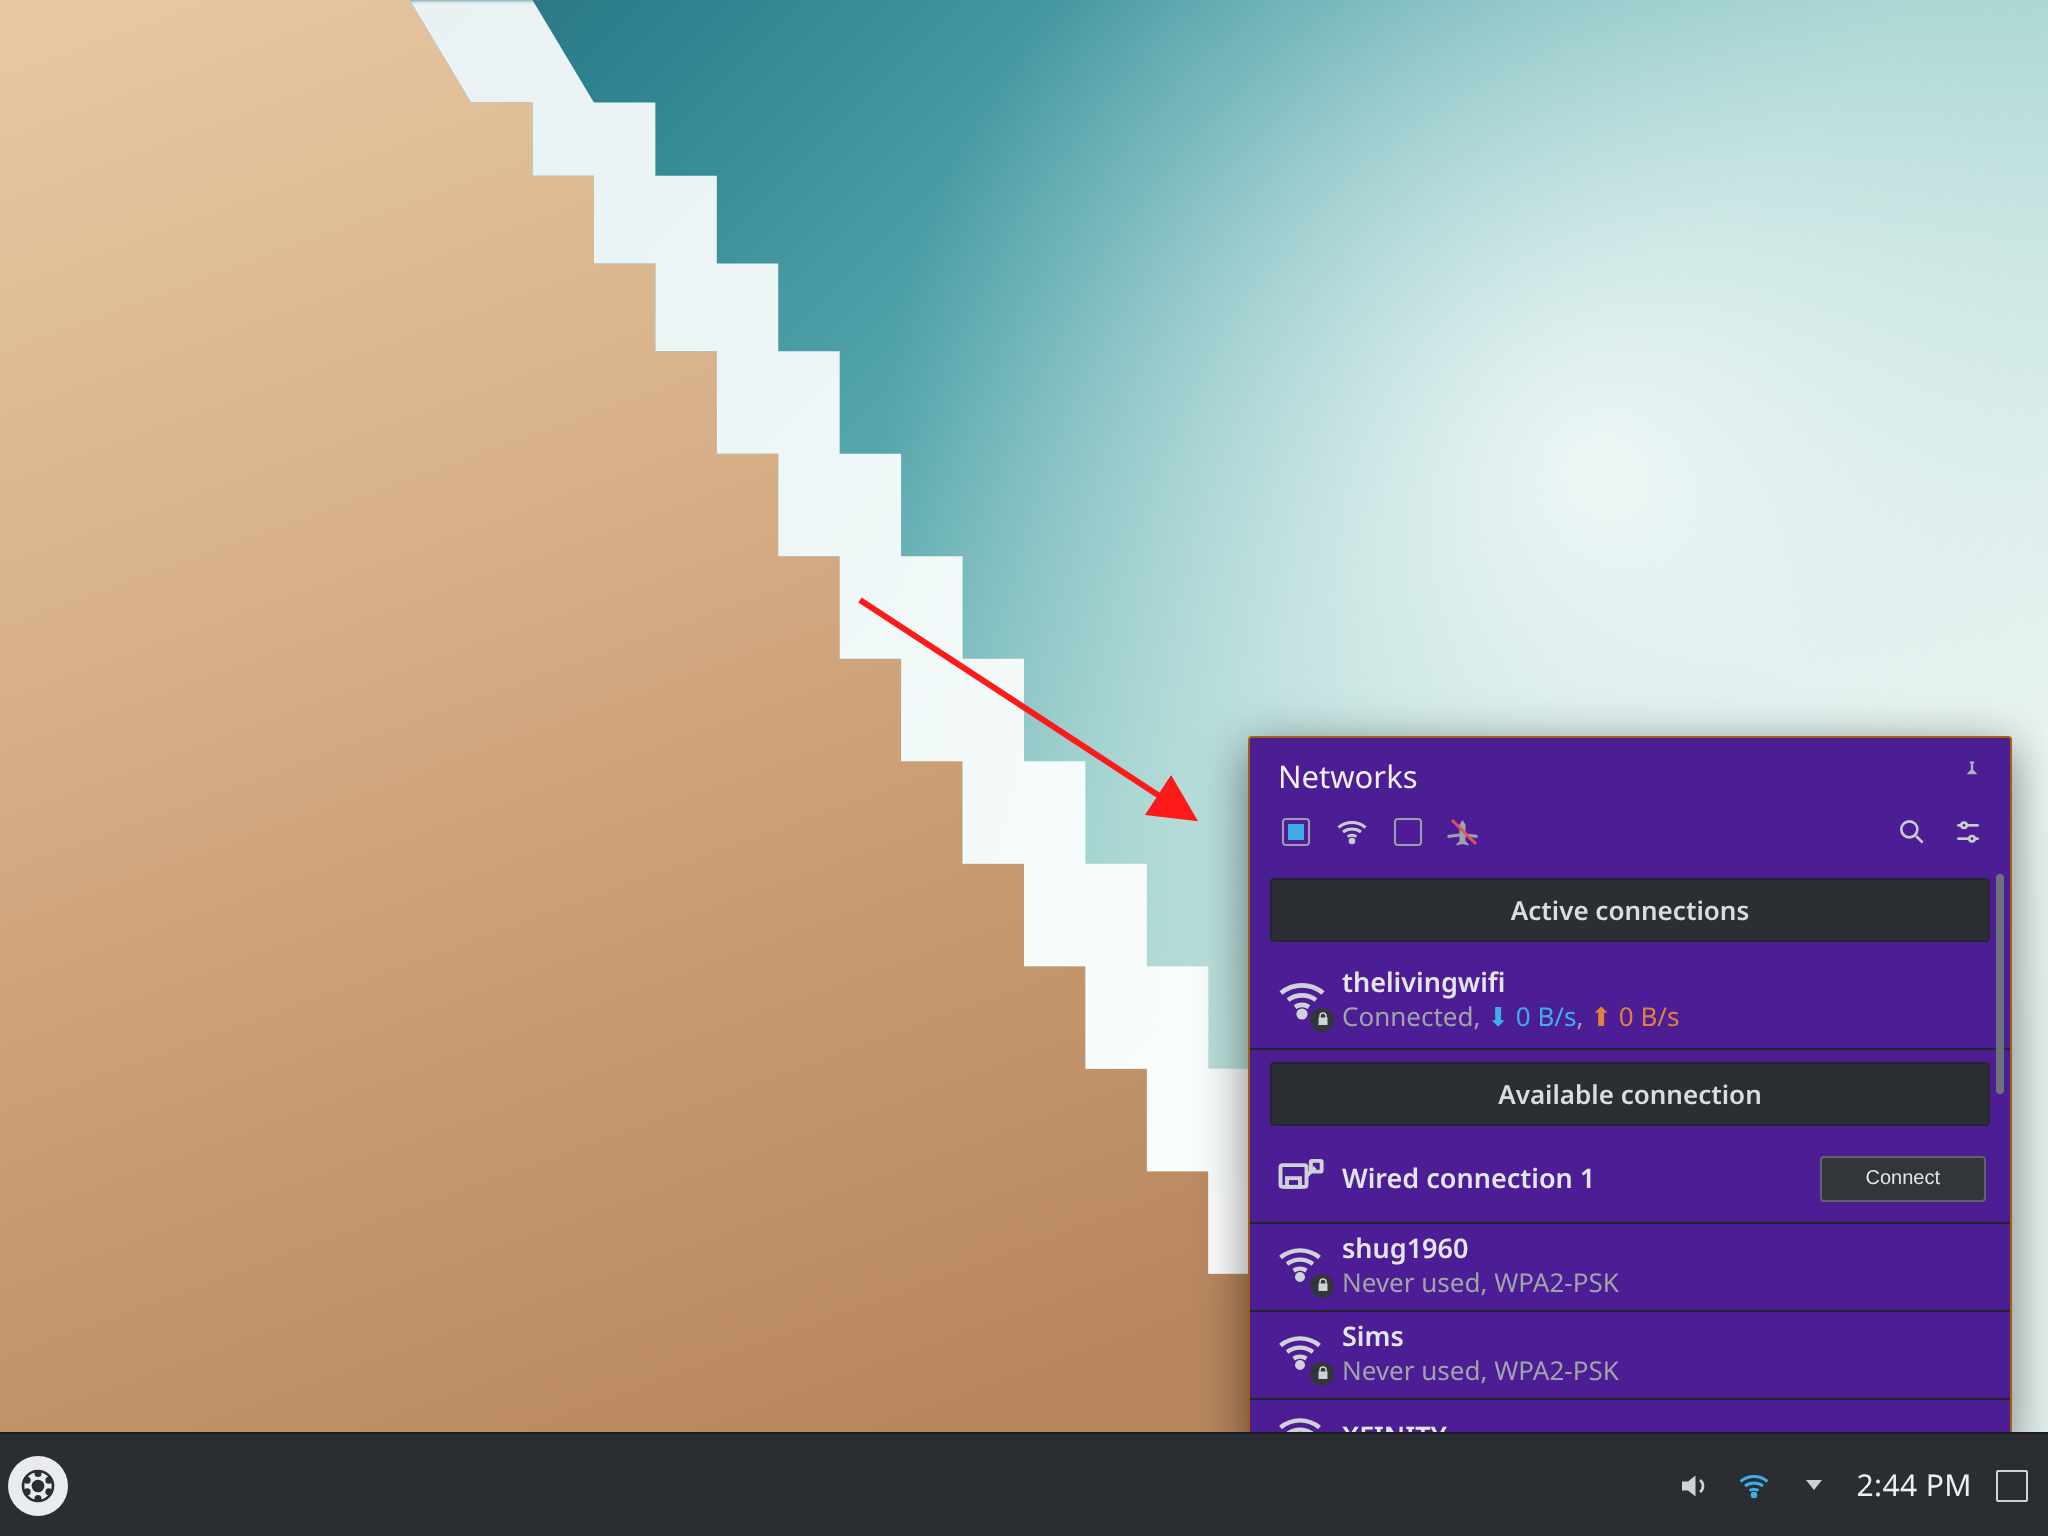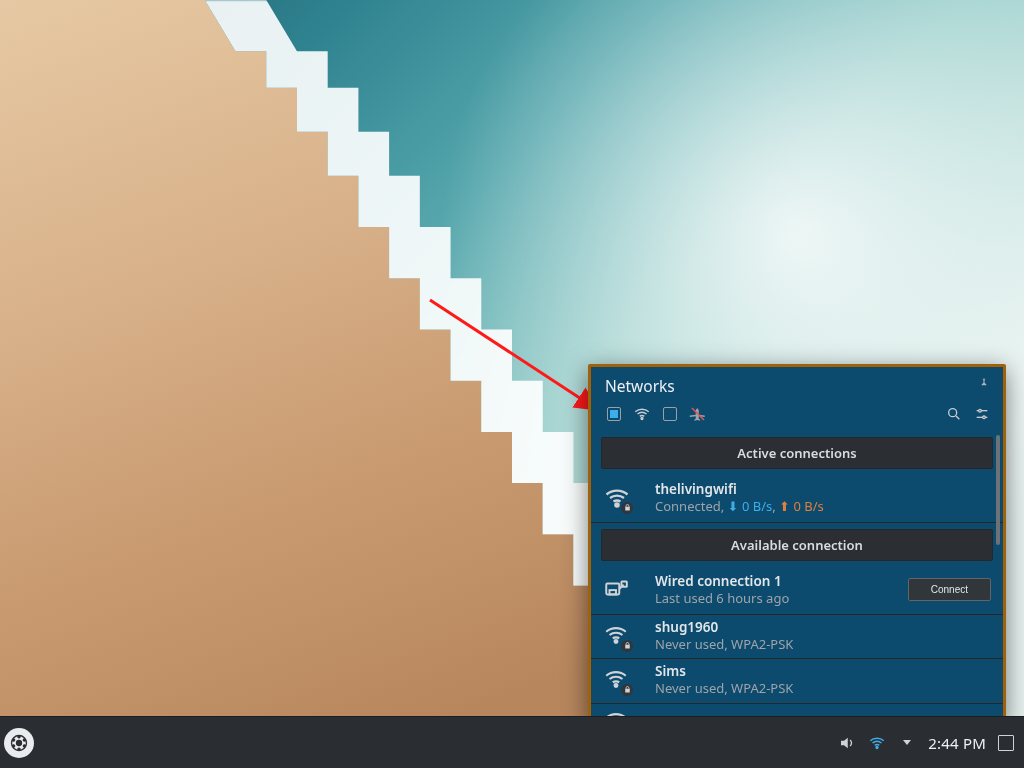--- a/index.html
+++ b/index.html
@@ -35,24 +35,24 @@
     filter: blur(1px);
   }
 
   
   .arrow { position: absolute; left: 420px; top: 290px; width: 200px; height: 130px; pointer-events: none; }
 
   
   .popup {
     position: absolute;
     right: 18px; bottom: 44px;
-    width: 418px;
-    background: #0c4a6e;
+    width: 382px;
+    background: #4c1d95;
     color: #d9dde0;
-    border: 3px solid #a16207;
+    border: 1px solid #a16207;
     border-radius: 2px;
     box-shadow: 0 6px 24px rgba(0,0,0,0.5);
     font-size: 13px;
   }
   .popup .hdr { padding: 8px 12px 4px 14px; display: flex; align-items: center; }
   .popup .hdr h3 { font-size: 15.5px; font-weight: 400; color: #eef0f2; flex: 1; }
   .popup .pin { width: 14px; color: #aeb3b8; cursor: pointer; }
   .toolbar { display: flex; align-items: center; gap: 10px; padding: 4px 12px 8px 14px; }
   .tb-btn { width: 18px; height: 18px; display: flex; align-items: center; justify-content: center; color: #c9ccd0; cursor: pointer; }
   .chkbox { width: 14px; height: 14px; border: 1.5px solid #9aa0a5; border-radius: 2px; display: inline-flex; align-items: center; justify-content: center; }
@@ -67,21 +67,21 @@
     background: #2b2f33;
     border: 1px solid #24282b;
     border-radius: 2px;
     text-align: center;
     padding: 6px 0;
     font-weight: 600;
     font-size: 13px;
     color: #d9dde0;
   }
   .row {
-    display: flex; align-items: center; gap: 24px;
+    display: flex; align-items: center; gap: 6px;
     padding: 6px 12px 8px 12px;
     border-bottom: 1px solid #24282b;
     cursor: pointer;
   }
   .row.compact { padding-top: 4px; padding-bottom: 6px; }
   .row:last-child { border-bottom: none; }
   .ic { width: 28px; height: 28px; position: relative; flex-shrink: 0; color: #cfd2d6; }
   .lockdot {
     position: absolute; right: -2px; bottom: -2px;
     width: 12px; height: 12px; background: #31363b; border-radius: 50%;
@@ -221,21 +221,20 @@
       <div class="ic">
         <svg viewBox="0 0 24 24" width="26" height="26" fill="none" stroke="currentColor" stroke-width="1.8">
             <rect x="3" y="7" width="12" height="10" rx="1"></rect>
             <rect x="6" y="13" width="6" height="4"></rect>
             <rect x="17" y="5" width="5" height="5" rx="0.5"></rect>
             <line x1="15" y1="12" x2="19" y2="8"></line>
           </svg>
       </div>
       <div class="txt">
         <div class="name">Wired connection 1</div>
-        <div class="sub">Last used 6 hours ago</div>
       </div>
       <button class="btn">Connect</button>
     </div>
 
     <div class="row compact">
       <div class="ic">
         <svg viewBox="0 0 24 24" width="26" height="26" fill="none" stroke="currentColor" stroke-width="2">
             <path d="M3 9a14 14 0 0 1 18 0"></path>
             <path d="M6 12a10 10 0 0 1 12 0"></path>
             <path d="M9 15a6 6 0 0 1 6 0"></path>

